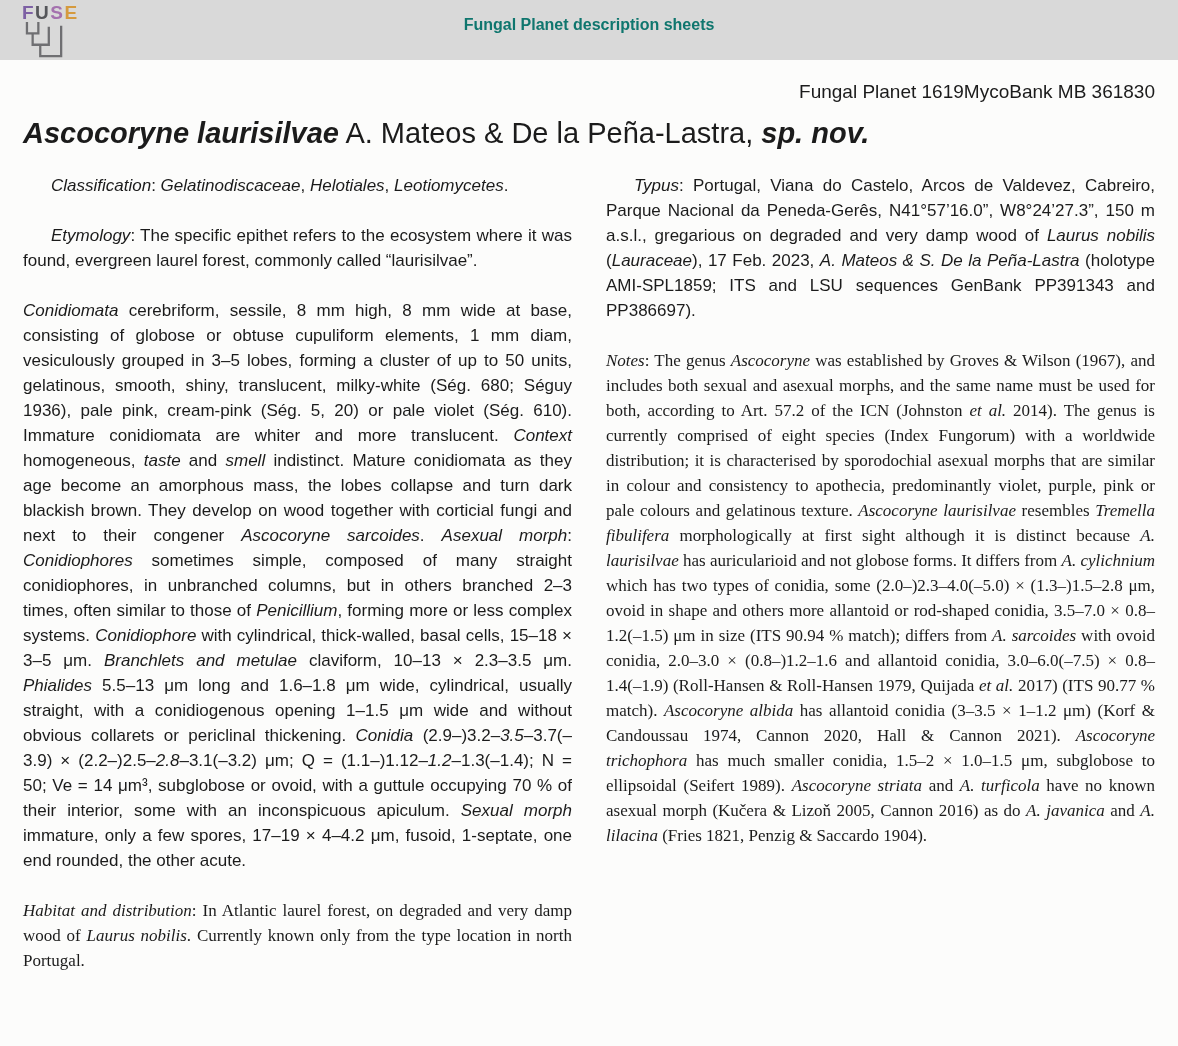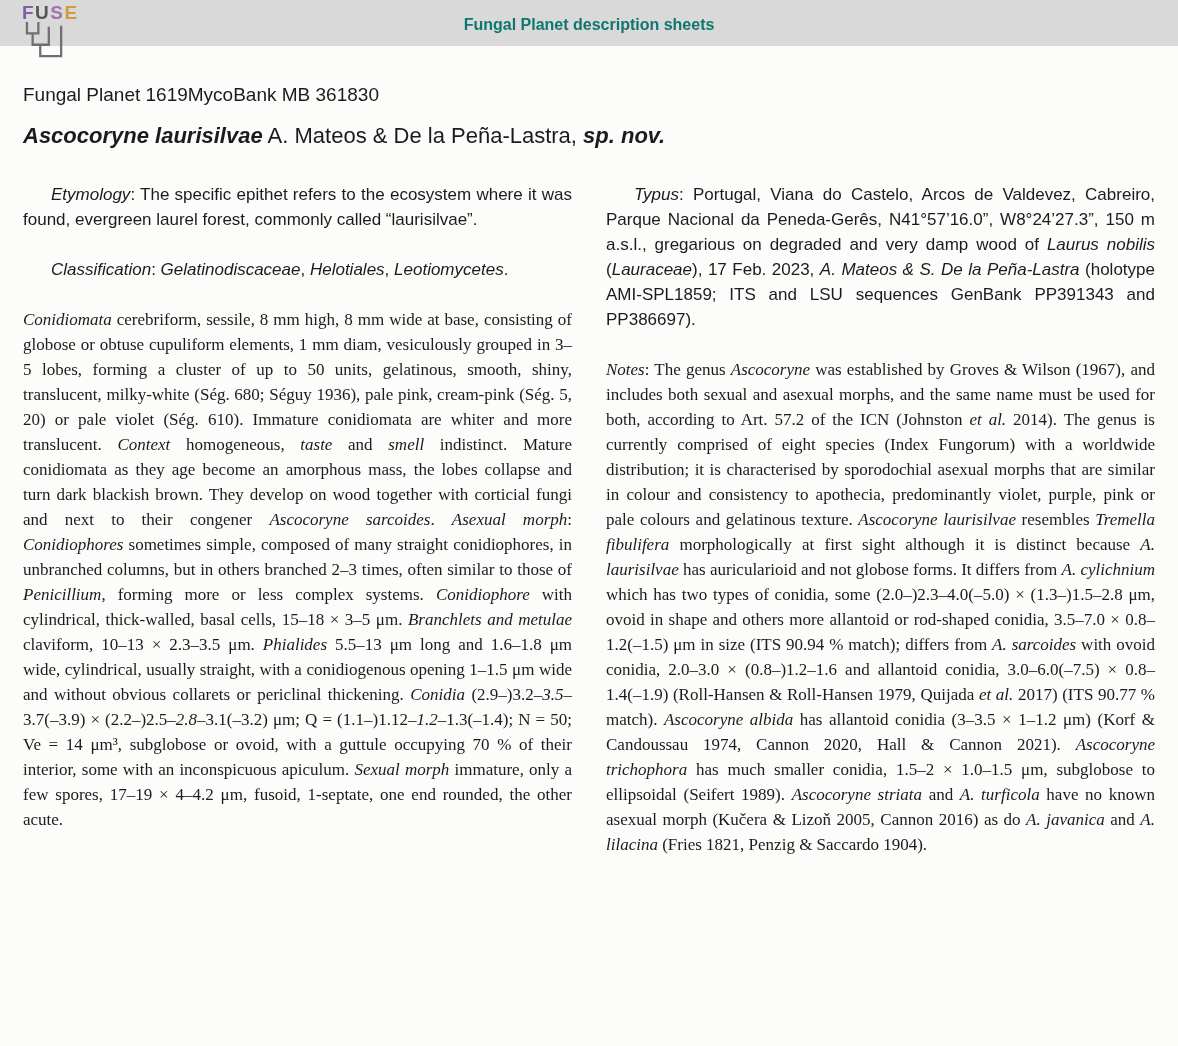--- a/index.html
+++ b/index.html
@@ -5,21 +5,21 @@
   html, body { margin:0; padding:0; }
   body {
     width:1178px; height:1046px;
     background:#fcfcfb;
     font-family:"Liberation Sans", sans-serif;
     color:#1b1b1b;
     overflow:hidden;
     position:relative;
   }
   .banner {
-    height:46px;
+    height:60px;
     background:#d9d9d9;
     position:relative;
   }
   .banner-title {
     position:absolute; left:0; right:0; top:16px;
     text-align:center;
     font-weight:bold;
     font-size:16px;
     color:#0f766e;
   }
@@ -31,28 +31,28 @@
     display:block;
     font-size:19px;
     font-weight:bold;
     letter-spacing:1.5px;
     line-height:17px;
     font-family:"Liberation Sans", sans-serif;
   }
   .logo-tree { display:block; margin-top:0px; }
   .page { padding:0 23px; }
   .header-row {
-    display:flex; justify-content:flex-start; align-items:baseline;
-    margin-top:38px;
+    display:flex; justify-content:flex-end; align-items:baseline;
+    margin-top:21px;
     font-size:19px;
   }
   .main-title {
     margin-top:11px;
-    margin-bottom:27px;
-    font-size:22px;
+    margin-bottom:21px;
+    font-size:29px;
     font-weight:normal;
     line-height:38px;
     white-space:nowrap;
   }
   .columns { display:flex; gap:34px; }
   .col {
     flex:1 1 0;
     font-size:17px;
     line-height:25px;
     text-align:justify;
@@ -81,22 +81,23 @@
 <div class="page">
   <div class="header-row">
     <span>Fungal Planet 1619</span>
     <span>MycoBank MB 361830</span>
   </div>
 
   <h1 class="main-title"><span class="seg-i seg-b">Ascocoryne laurisilvae</span><span> A. Mateos &amp; De la Peña-Lastra, </span><span class="seg-i seg-b">sp. nov.</span></h1>
 
   <div class="columns">
     <div class="col">
+        <p class="para indent"><span class="seg-i">Classification</span><span>: </span><span class="seg-i">Gelatinodiscaceae</span><span>, </span><span class="seg-i">Helotiales</span><span>, </span><span class="seg-i">Leotiomycetes</span><span>.</span></p>
         <p class="para indent"><span class="seg-i">Etymology</span><span>: The specific epithet refers to the ecosystem where it was found, evergreen laurel forest, commonly called “laurisilvae”.</span></p>
-        <p class="para indent"><span class="seg-i">Classification</span><span>: </span><span class="seg-i">Gelatinodiscaceae</span><span>, </span><span class="seg-i">Helotiales</span><span>, </span><span class="seg-i">Leotiomycetes</span><span>.</span></p>
         <p class="para"><span class="seg-i">Conidiomata</span><span> cerebriform, sessile, 8 mm high, 8 mm wide at base, consisting of globose or obtuse cupuliform elements, 1 mm diam, vesiculously grouped in 3–5 lobes, forming a cluster of up to 50 units, gelatinous, smooth, shiny, translucent, milky-white (Ség. 680; Séguy 1936), pale pink, cream-pink (Ség. 5, 20) or pale violet (Ség. 610). Immature conidiomata are whiter and more translucent. </span><span class="seg-i">Context</span><span> homogeneous, </span><span class="seg-i">taste</span><span> and </span><span class="seg-i">smell</span><span> indistinct. Mature conidiomata as they age become an amorphous mass, the lobes collapse and turn dark blackish brown. They develop on wood together with corticial fungi and next to their congener </span><span class="seg-i">Ascocoryne sarcoides</span><span>. </span><span class="seg-i">Asexual morph</span><span>: </span><span class="seg-i">Conidiophores</span><span> sometimes simple, composed of many straight conidiophores, in unbranched columns, but in others branched 2–3 times, often similar to those of </span><span class="seg-i">Penicillium</span><span>, forming more or less complex systems. </span><span class="seg-i">Conidiophore</span><span> with cylindrical, thick-walled, basal cells, 15–18 × 3–5 μm. </span><span class="seg-i">Branchlets and metulae</span><span> claviform, 10–13 × 2.3–3.5 μm. </span><span class="seg-i">Phialides</span><span> 5.5–13 μm long and 1.6–1.8 μm wide, cylindrical, usually straight, with a conidiogenous opening 1–1.5 μm wide and without obvious collarets or periclinal thickening. </span><span class="seg-i">Conidia</span><span> (2.9–)3.2–</span><span class="seg-i">3.5</span><span>–3.7(–3.9) × (2.2–)2.5–</span><span class="seg-i">2.8</span><span>–3.1(–3.2) μm; Q = (1.1–)1.12–</span><span class="seg-i">1.2</span><span>–1.3(–1.4); N = 50; Ve = 14 μm³, subglobose or ovoid, with a guttule occupying 70 % of their interior, some with an inconspicuous apiculum. </span><span class="seg-i">Sexual morph</span><span> immature, only a few spores, 17–19 × 4–4.2 μm, fusoid, 1-septate, one end rounded, the other acute.</span></p>
+        <p class="para"><span class="seg-i">Habitat and distribution</span><span>: In Atlantic laurel forest, on degraded and very damp wood of </span><span class="seg-i">Laurus nobilis</span><span>. Currently known only from the type location in north Portugal.</span></p>
       </div>
     <div class="col">
         <p class="para indent"><span class="seg-i">Typus</span><span>: Portugal, Viana do Castelo, Arcos de Valdevez, Cabreiro, Parque Nacional da Peneda-Gerês, N41°57’16.0”, W8°24’27.3”, 150 m a.s.l., gregarious on degraded and very damp wood of </span><span class="seg-i">Laurus nobilis</span><span> (</span><span class="seg-i">Lauraceae</span><span>), 17 Feb. 2023, </span><span class="seg-i">A. Mateos &amp; S. De la Peña-Lastra</span><span> (holotype AMI-SPL1859; ITS and LSU sequences GenBank PP391343 and PP386697).</span></p>
         <p class="para"><span class="seg-i">Notes</span><span>: The genus </span><span class="seg-i">Ascocoryne</span><span> was established by Groves &amp; Wilson (1967), and includes both sexual and asexual morphs, and the same name must be used for both, according to Art. 57.2 of the ICN (Johnston </span><span class="seg-i">et al.</span><span> 2014). The genus is currently comprised of eight species (Index Fungorum) with a worldwide distribution; it is characterised by sporodochial asexual morphs that are similar in colour and consistency to apothecia, predominantly violet, purple, pink or pale colours and gelatinous texture. </span><span class="seg-i">Ascocoryne laurisilvae</span><span> resembles </span><span class="seg-i">Tremella fibulifera</span><span> morphologically at first sight although it is distinct because </span><span class="seg-i">A. laurisilvae</span><span> has auricularioid and not globose forms. It differs from </span><span class="seg-i">A. cylichnium</span><span> which has two types of conidia, some (2.0–)2.3–4.0(–5.0) × (1.3–)1.5–2.8 μm, ovoid in shape and others more allantoid or rod-shaped conidia, 3.5–7.0 × 0.8–1.2(–1.5) μm in size (ITS 90.94 % match); differs from </span><span class="seg-i">A. sarcoides</span><span> with ovoid conidia, 2.0–3.0 × (0.8–)1.2–1.6 and allantoid conidia, 3.0–6.0(–7.5) × 0.8–1.4(–1.9) (Roll-Hansen &amp; Roll-Hansen 1979, Quijada </span><span class="seg-i">et al.</span><span> 2017) (ITS 90.77 % match). </span><span class="seg-i">Ascocoryne albida</span><span> has allantoid conidia (3–3.5 × 1–1.2 μm) (Korf &amp; Candoussau 1974, Cannon 2020, Hall &amp; Cannon 2021). </span><span class="seg-i">Ascocoryne trichophora</span><span> has much smaller conidia, 1.5–2 × 1.0–1.5 μm, subglobose to ellipsoidal (Seifert 1989). </span><span class="seg-i">Ascocoryne striata</span><span> and </span><span class="seg-i">A. turficola</span><span> have no known asexual morph (Kučera &amp; Lizoň 2005, Cannon 2016) as do </span><span class="seg-i">A. javanica</span><span> and </span><span class="seg-i">A. lilacina</span><span> (Fries 1821, Penzig &amp; Saccardo 1904).</span></p>
       </div>
   </div>
 </div>
 
 </body></html>

